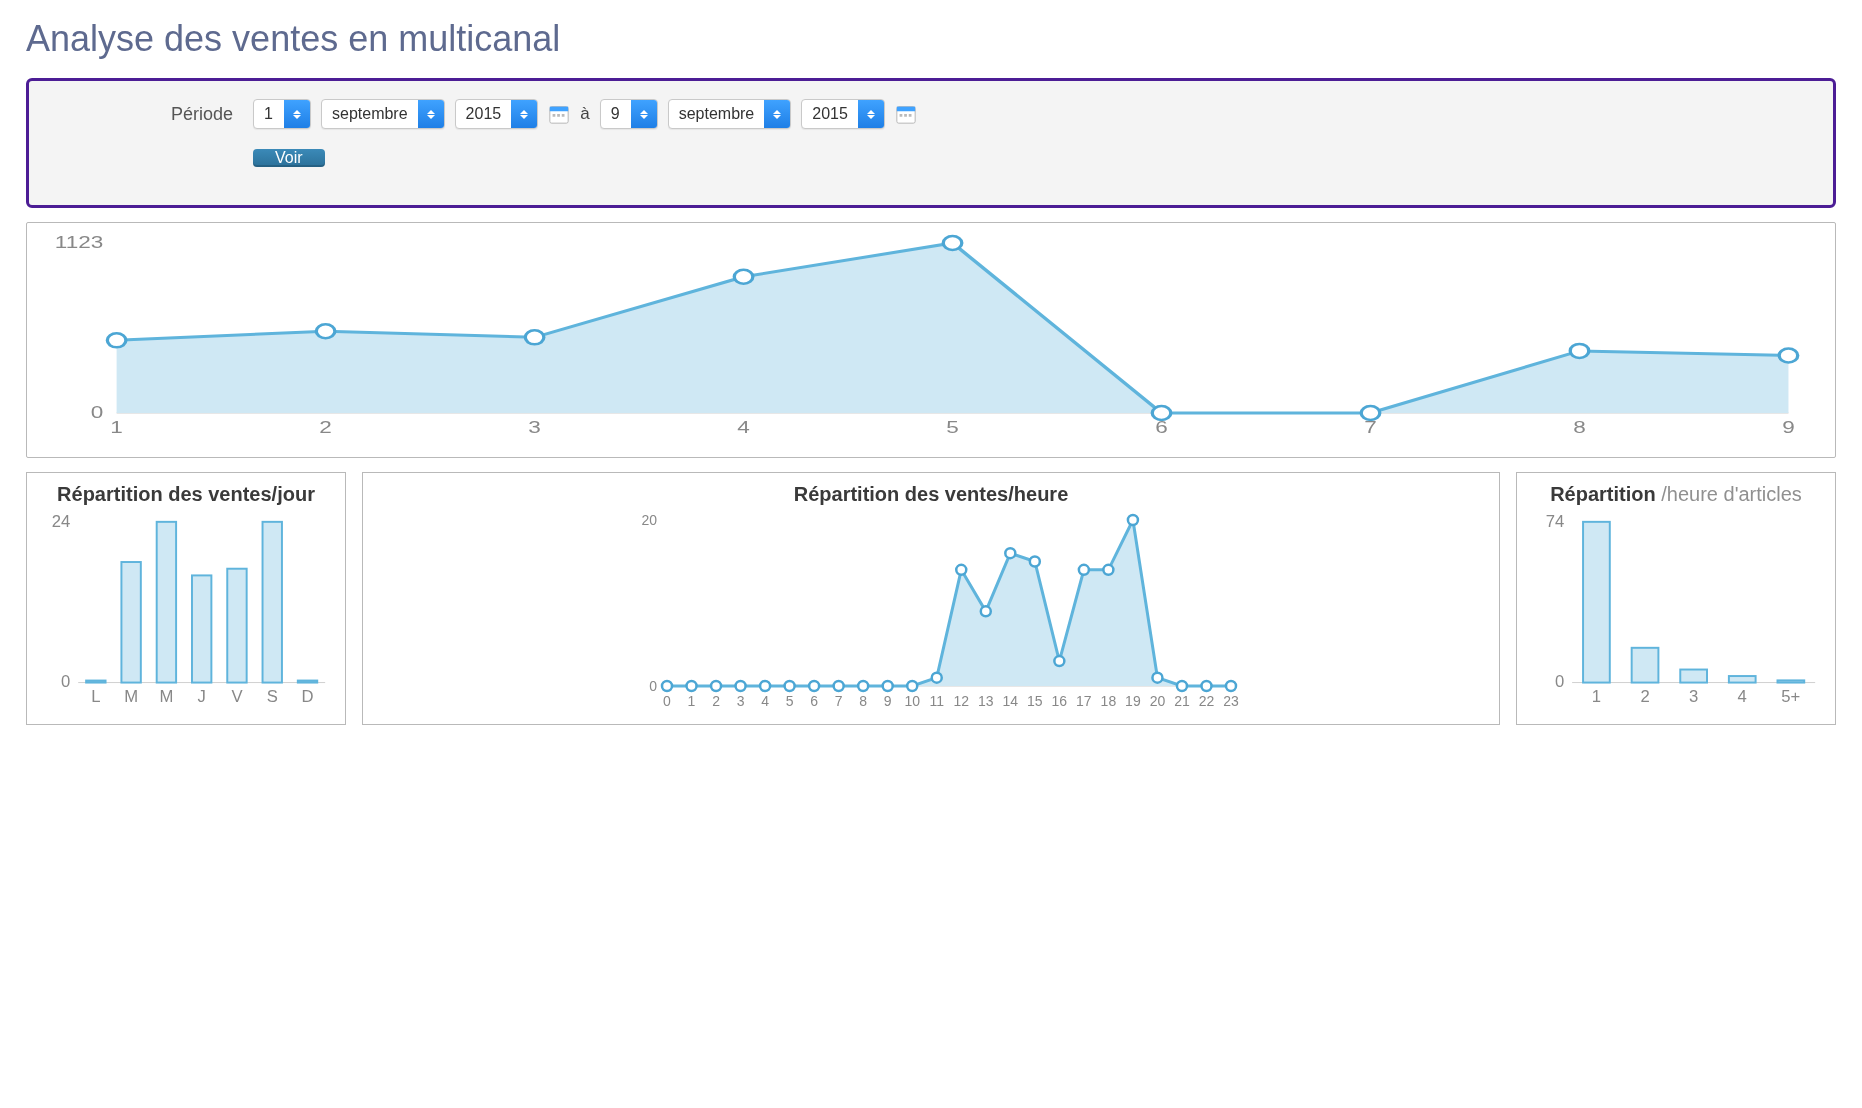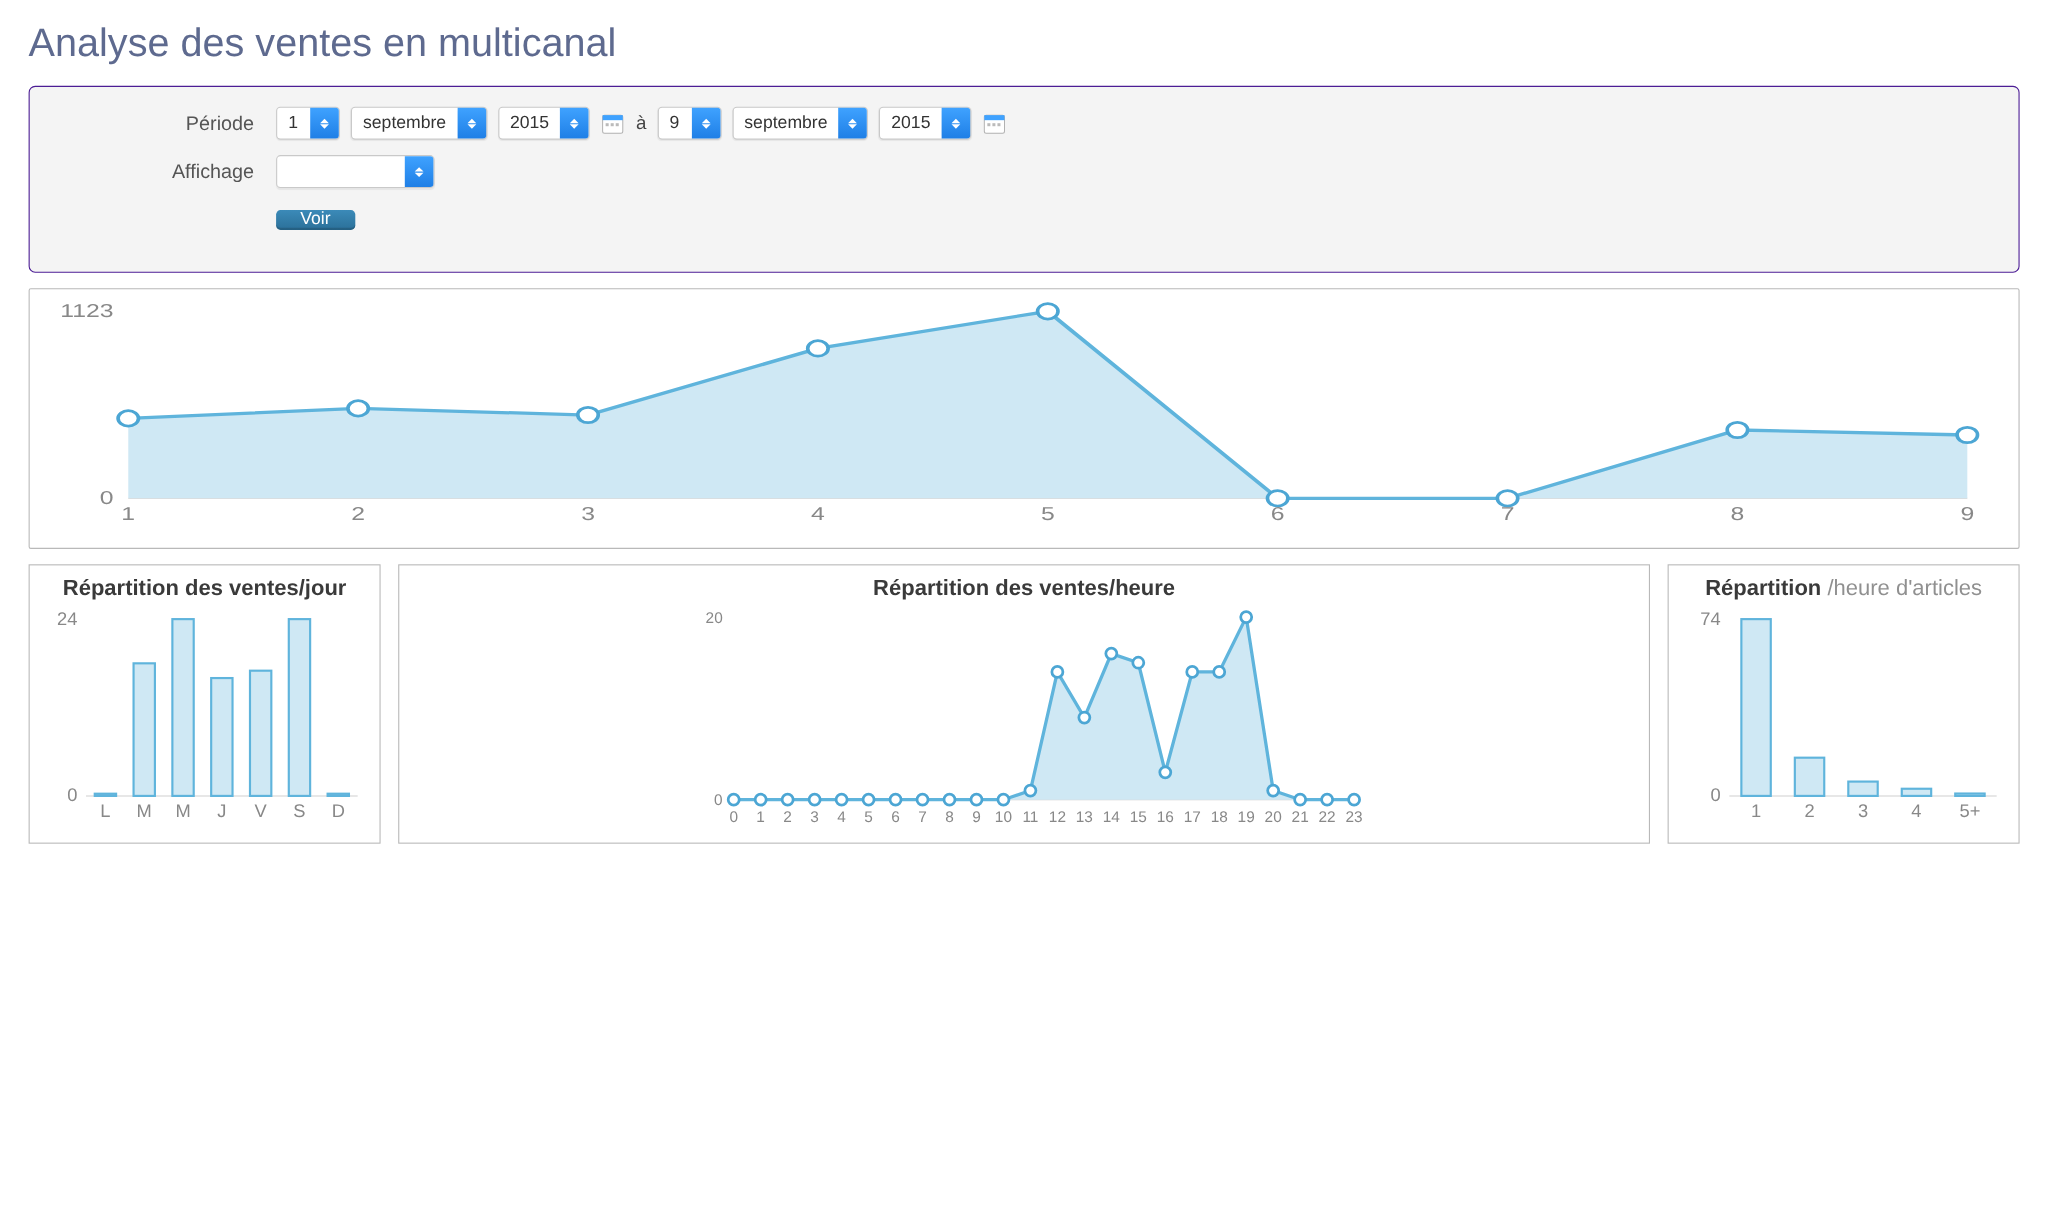--- a/index.html
+++ b/index.html
@@ -10,21 +10,21 @@
     color: #555;
   }
   h1.page-title {
     font-size: 36px;
     font-weight: 400;
     color: #5e6a8f;
     margin-bottom: 18px;
   }
   .filter-panel {
     background: #f4f4f4;
-    border: 1px solid #4c1d95;
+    border: 3px solid #4c1d95;
     border-radius: 6px;
     padding: 16px 22px 20px 22px;
   }
   .filter-row {
     display: flex;
     align-items: center;
     margin-bottom: 10px;
     min-height: 34px;
   }
   .filter-label {
@@ -174,29 +174,20 @@
       </div>
       <span class="cal-icon">
         <svg viewBox="0 0 24 24">
             <rect x="2" y="4" width="20" height="18" rx="2" fill="#fff" stroke="#b1b1b1"></rect>
             <rect x="2" y="4" width="20" height="5" fill="#3fa2ff"></rect>
             <rect x="5" y="12" width="3" height="3" fill="#bbb"></rect>
             <rect x="10" y="12" width="3" height="3" fill="#bbb"></rect>
             <rect x="15" y="12" width="3" height="3" fill="#bbb"></rect>
           </svg>
       </span>
-    </div>
-  </div>
-  <div class="filter-row">
-    <div class="filter-label">Affichage</div>
-    <div class="filter-controls">
-      <div class="select-wrap">
-        <span class="value" style="min-width:116px"></span>
-          <span class="chevron"></span>
-      </div>
     </div>
   </div>
   <div class="filter-row">
     <div class="filter-label"></div>
     <div class="filter-controls">
       <button class="btn-voir">Voir</button>
     </div>
   </div>
 </div>
 

